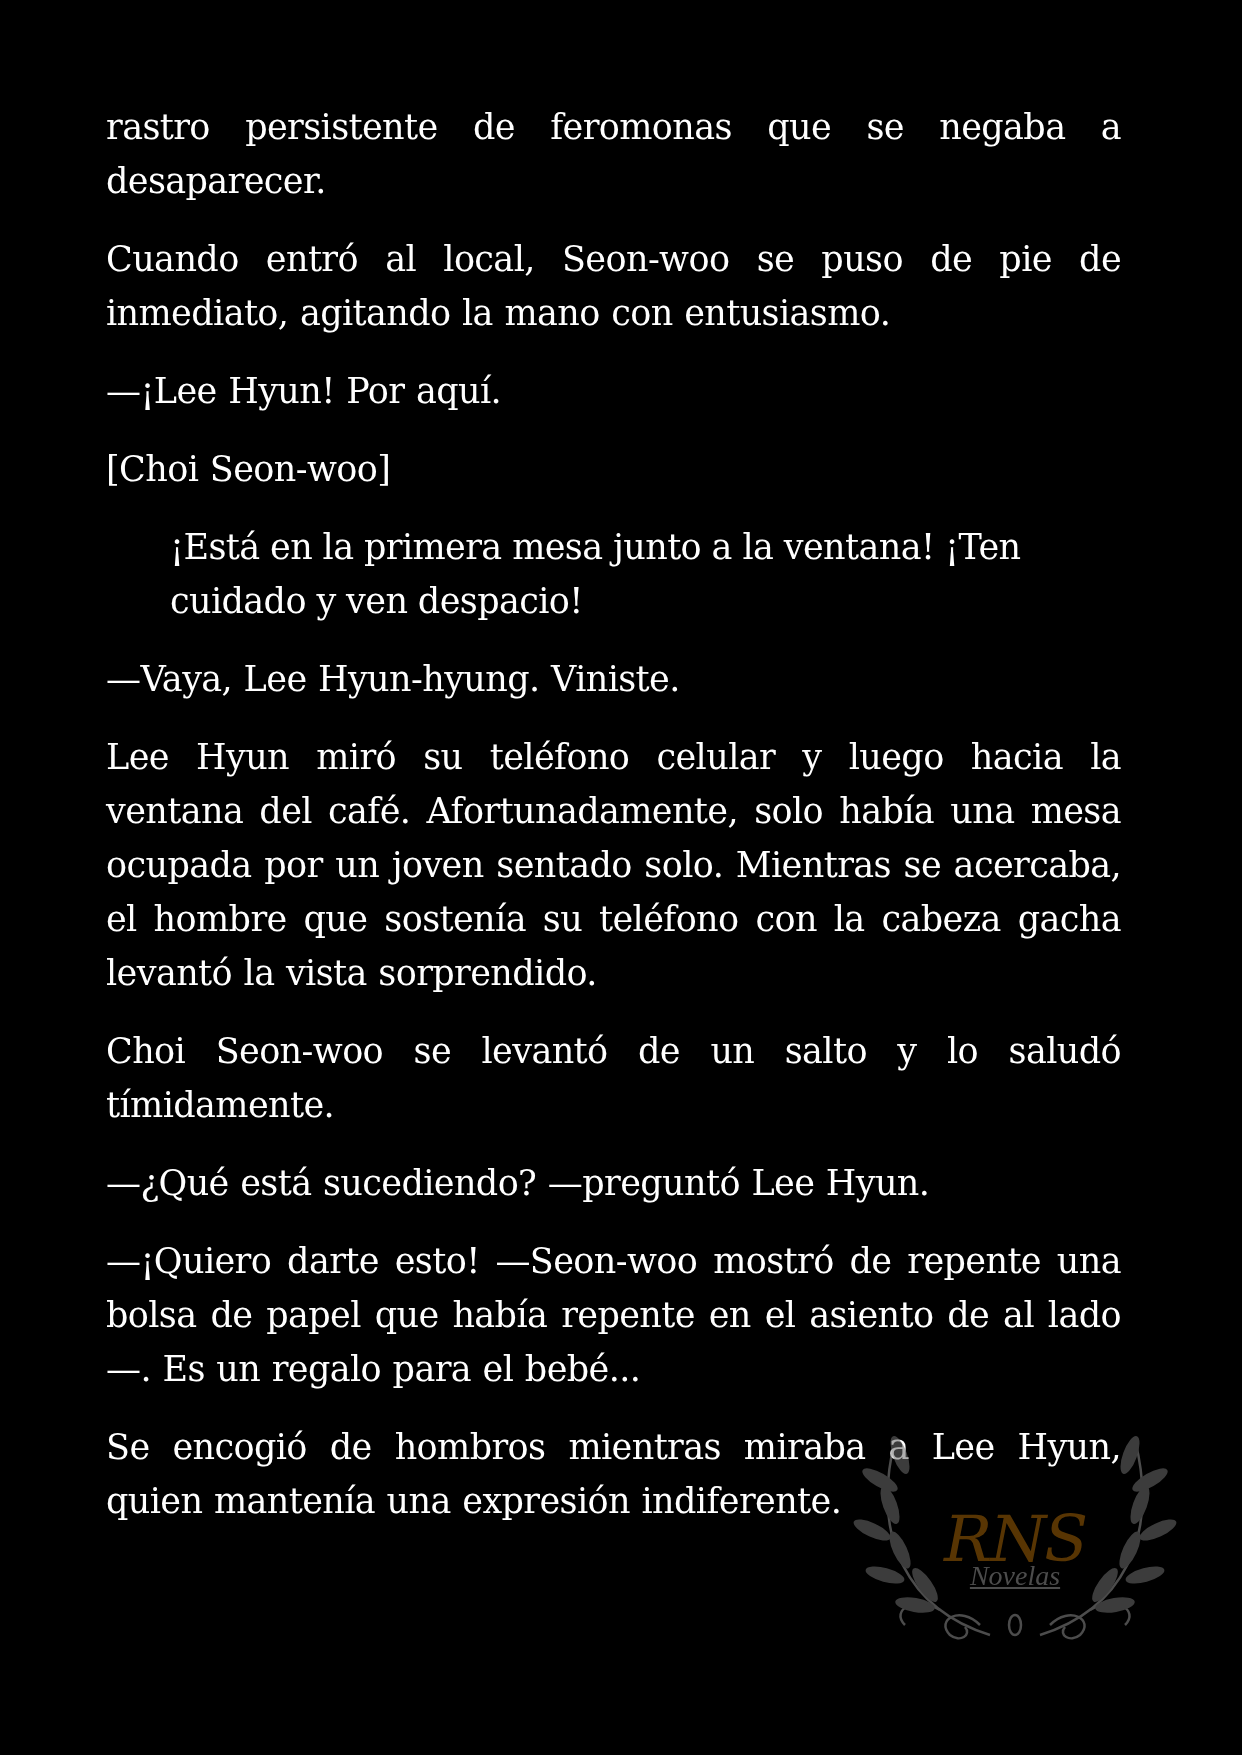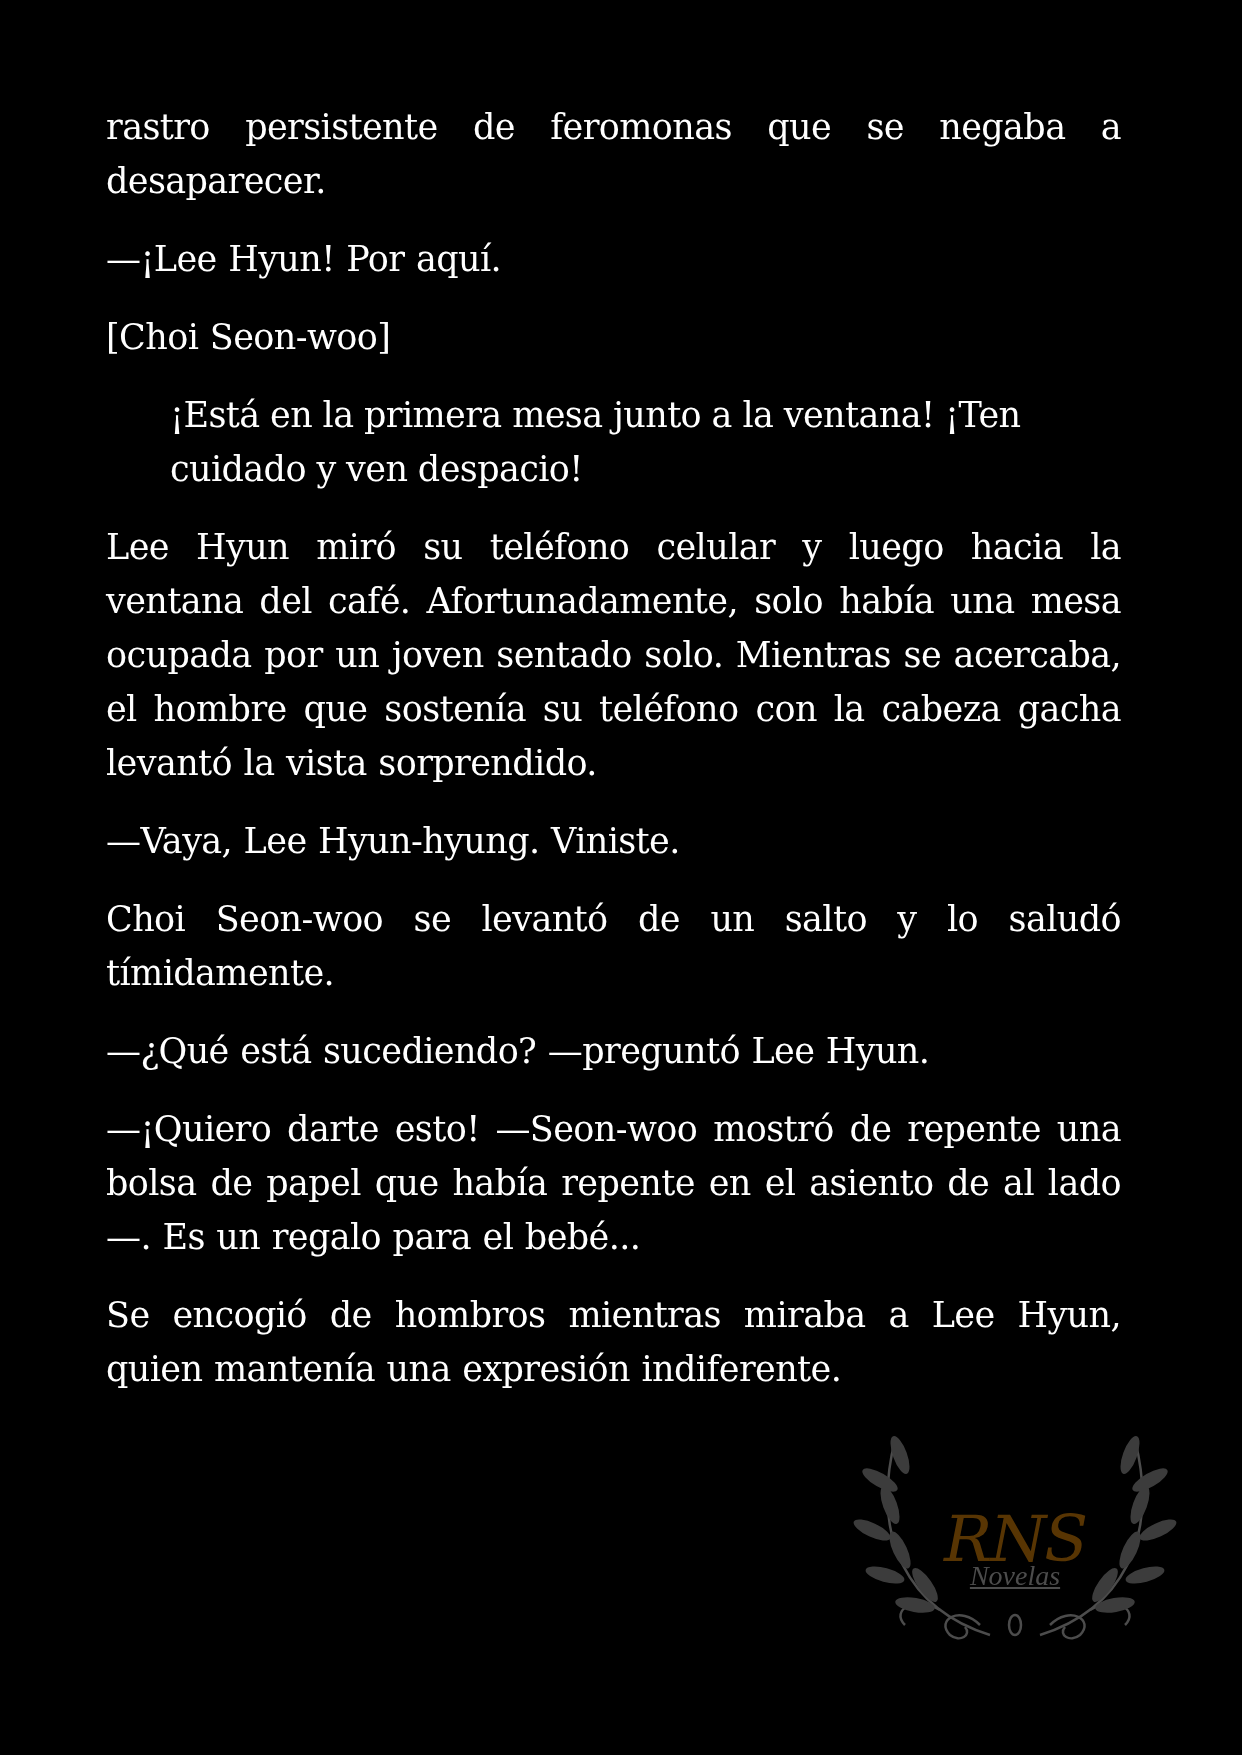--- a/index.html
+++ b/index.html
@@ -81,25 +81,26 @@
       position: absolute;
       left: 0;
       top: 0;
     }
   </style>
 </head>
 <body>
 
 <div class="page">
   <p class="para">rastro persistente de feromonas que se negaba a desaparecer.</p>
+  <p class="para">Cuando entró al local, Seon-woo se puso de pie de inmediato, agitando la mano con entusiasmo.</p>
   <p class="para left">—¡Lee Hyun! Por aquí.</p>
   <p class="para left bold">[Choi Seon-woo]</p>
   <p class="message">¡Está en la primera mesa junto a la ventana! ¡Ten cuidado y ven despacio!</p>
+  <p class="para left">—Vaya, Lee Hyun-hyung. Viniste.</p>
   <p class="para"><span class="bold">Lee Hyun</span><span> miró su teléfono celular y luego hacia la ventana del café. Afortunadamente, solo había una mesa ocupada por un joven sentado solo. Mientras se acercaba, el hombre que sostenía su teléfono con la cabeza gacha levantó la vista sorprendido.</span></p>
-  <p class="para left">—Vaya, Lee Hyun-hyung. Viniste.</p>
   <p class="para">Choi Seon-woo se levantó de un salto y lo saludó tímidamente.</p>
   <p class="para left">—¿Qué está sucediendo? —preguntó Lee Hyun.</p>
   <p class="para">—¡Quiero darte esto! —Seon-woo mostró de repente una bolsa de papel que había repente en el asiento de al lado—. Es un regalo para el bebé...</p>
   <p class="para">Se encogió de hombros mientras miraba a Lee Hyun, quien mantenía una expresión indiferente.</p>
 </div>
 
 <div class="watermark">
   <svg class="wm-svg" width="350" height="230" viewBox="0 0 350 230">
     <g fill="none" stroke="#8a8a8a" stroke-width="2.5">
 

